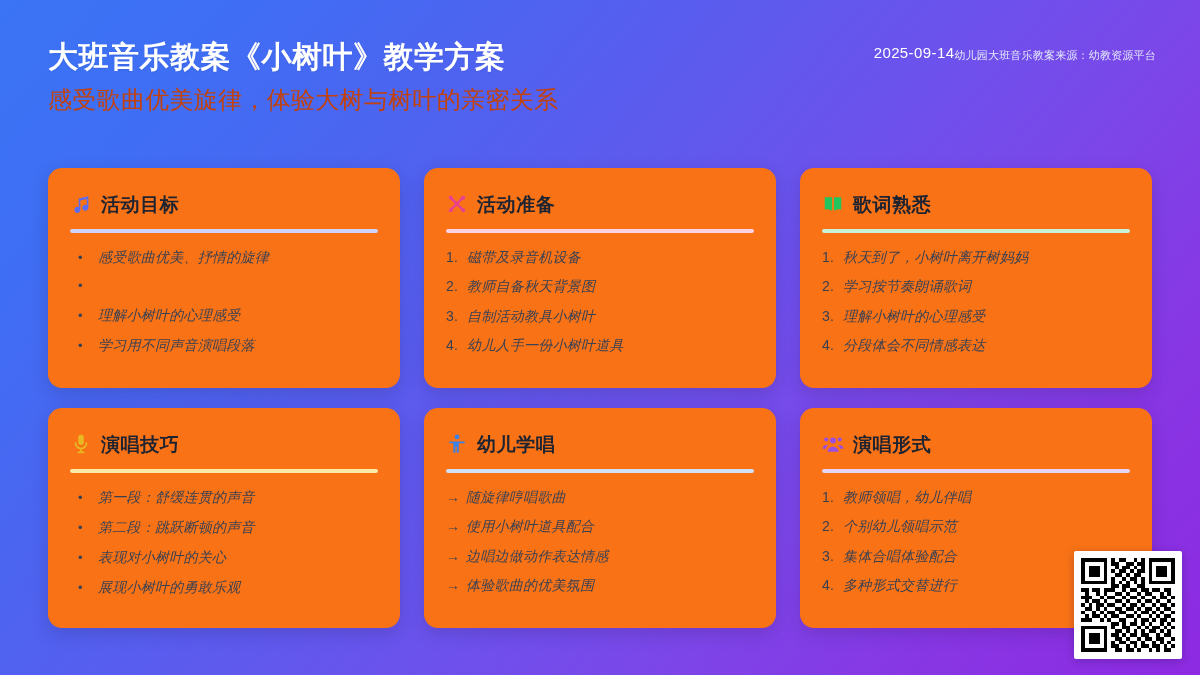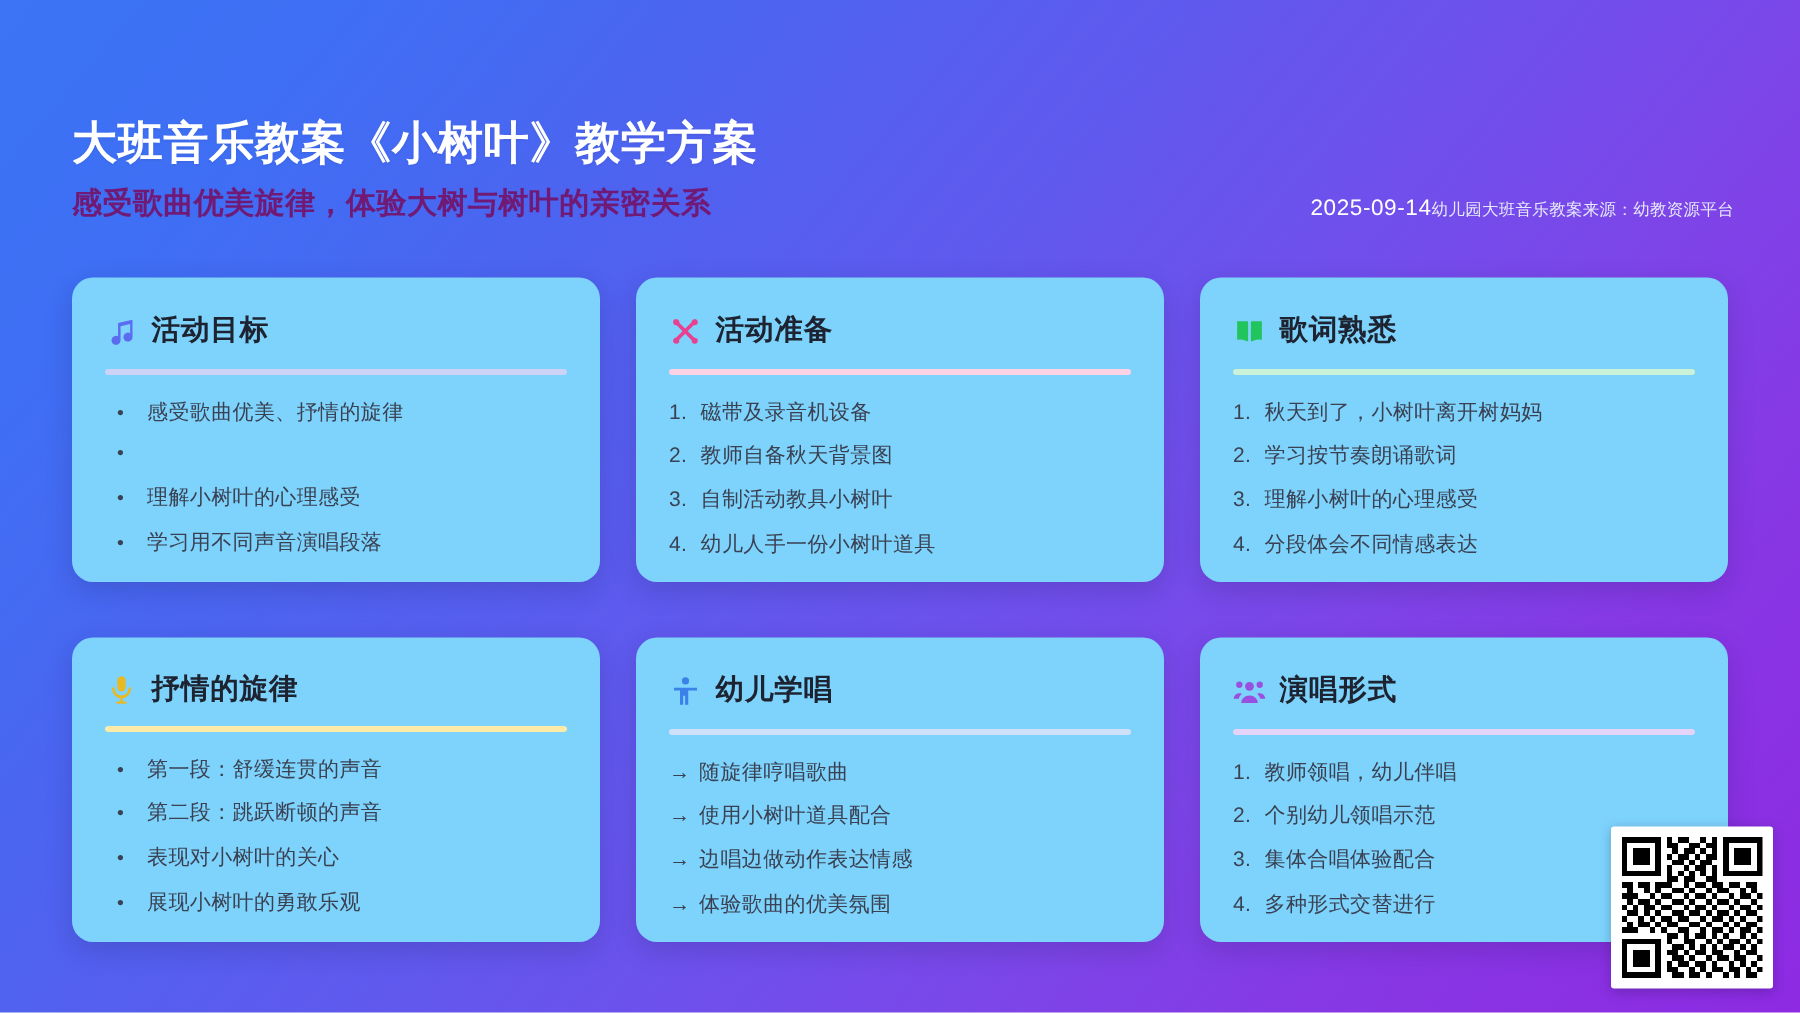--- a/index.html
+++ b/index.html
@@ -29,42 +29,42 @@
     width: 1200px;
     height: 675px;
     position: relative;
     display: flex;
     flex-direction: column;
   }
 
   
   .header {
     display: flex;
-    align-items: flex-end;
+    align-items: flex-start;
     justify-content: space-between;
     padding: 38px 44px 0 48px;
     flex: 0 0 auto;
     height: 150px;
   }
 
   .header-left { display: flex; flex-direction: column; }
 
   .deck-title {
     color: #ffffff;
     font-size: 30px;
     font-weight: 700;
     letter-spacing: 0.5px;
     line-height: 1.28;
     text-shadow: 0 1px 2px rgba(0,0,0,0.08);
   }
 
   .deck-subtitle {
-    color: #701a75;
-    font-size: 20px;
-    font-weight: 700;
+    color: #c2410c;
+    font-size: 24px;
+    font-weight: 400;
     line-height: 1.35;
     margin-top: 8px;
     letter-spacing: 0.3px;
   }
 
   .header-right {
     text-align: right;
     display: flex;
     flex-direction: row;
     align-items: flex-end;
@@ -90,28 +90,27 @@
     flex: 1 1 auto;
     display: grid;
     grid-template-columns: repeat(3, 352px);
     grid-template-rows: repeat(2, 220px);
     gap: 20px 24px;
     padding: 18px 48px 0 48px;
     align-content: start;
   }
 
   .card {
-    background: #7dd3fc;
+    background: #f97316;
     border-radius: 14px;
     padding: 22px 22px 16px 22px;
     box-shadow: 0 6px 18px rgba(28, 20, 80, 0.18);
     display: flex;
     flex-direction: column;
     overflow: hidden;
-    margin-top: 17px;
   }
 
   .card-head {
     display: flex;
     align-items: center;
     gap: 9px;
     height: 28px;
   }
 
   .card-icon {
@@ -176,21 +175,21 @@
     font-size: 14px;
     color: #3a4152;
   }
 
   
   .list-arrow .marker {
     width: 20px;
     font-size: 14px;
   }
 
-  .item-text { display: inline-block; }
+  .item-text { display: inline-block; font-style: italic; }
 
   
   .qr-wrap {
     position: absolute;
     right: 18px;
     bottom: 16px;
     width: 108px;
     height: 108px;
     background: #ffffff;
     padding: 7px;
@@ -312,21 +311,21 @@
       <div class="card">
         <div class="card-head">
           <span class="card-icon">
             <svg viewBox="0 0 24 24" fill="#e8b923">
               <rect x="9" y="2" width="6" height="11" rx="3"></rect>
               <path d="M6 11a6 6 0 0 0 12 0" fill="none" stroke="#e8b923" stroke-width="1.9" stroke-linecap="round"></path>
               <rect x="11.1" y="17" width="1.8" height="4" rx=".9"></rect>
               <rect x="8.2" y="20.3" width="7.6" height="1.7" rx=".85"></rect>
             </svg>
           </span>
-          <span class="card-title">抒情的旋律</span>
+          <span class="card-title">演唱技巧</span>
         </div>
         <div class="card-divider" style="background: rgb(251, 234, 168);"></div>
         <ul class="card-list list-bullet">
           <li>
             <span class="marker"></span>
             <span class="item-text">第一段：舒缓连贯的声音</span>
           </li>
           <li>
             <span class="marker"></span>
             <span class="item-text">第二段：跳跃断顿的声音</span>

